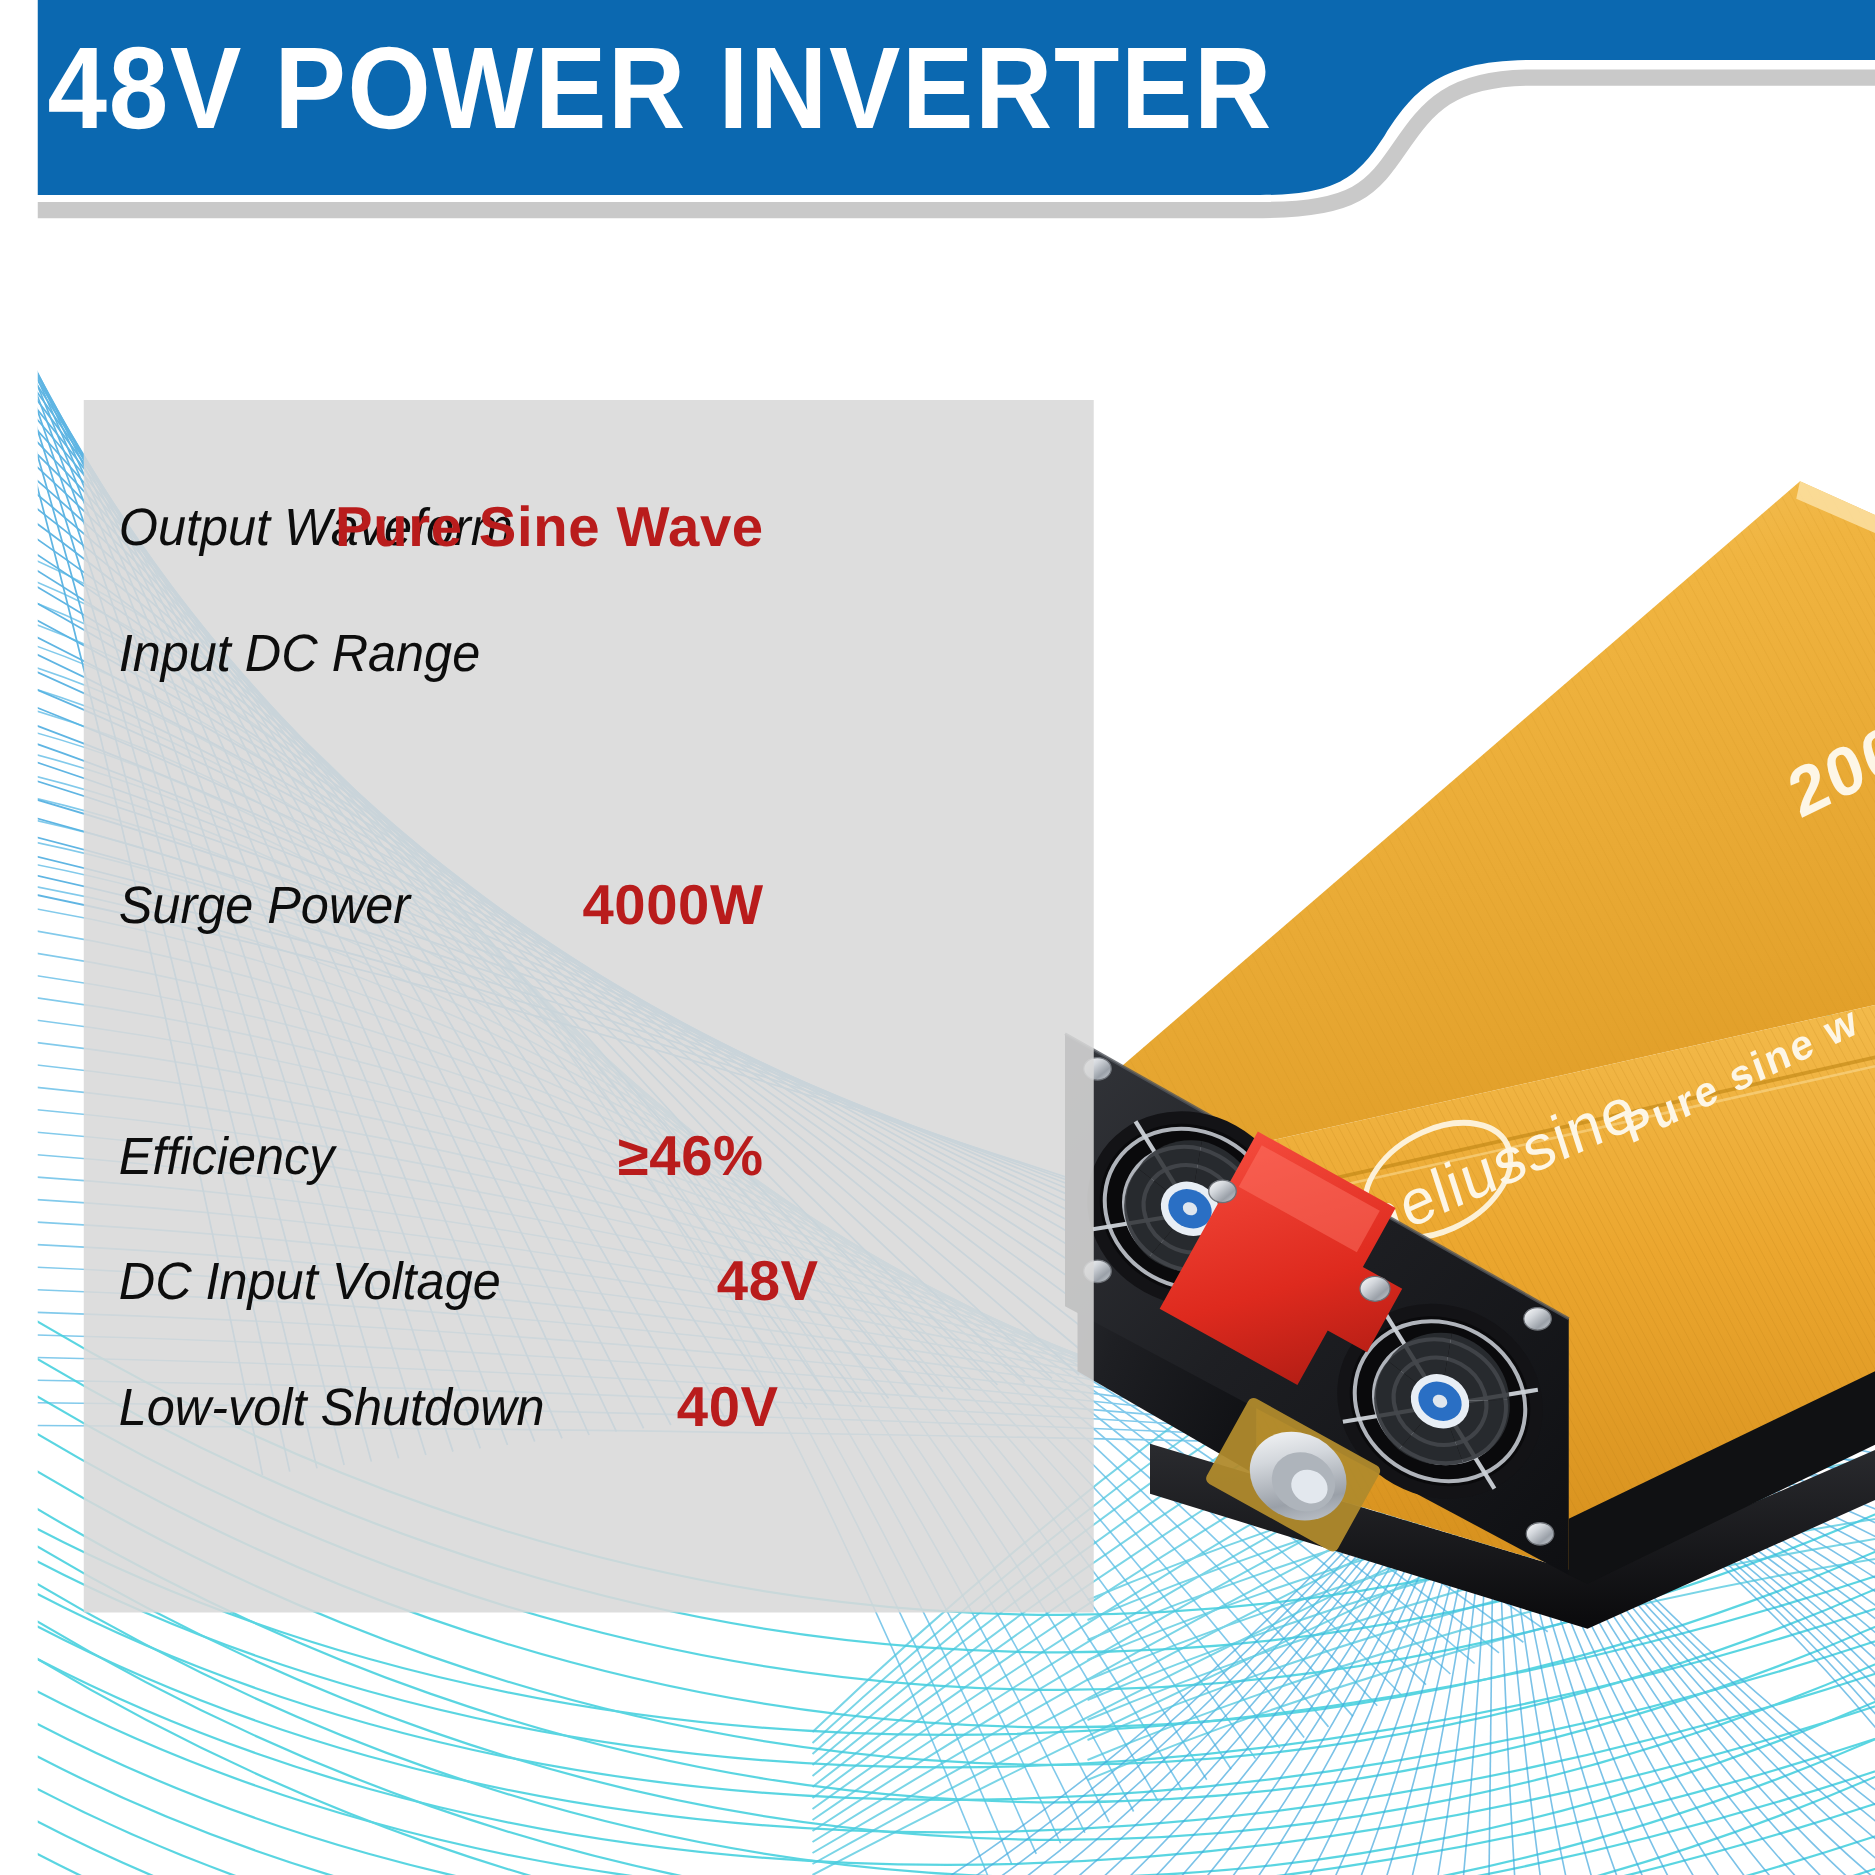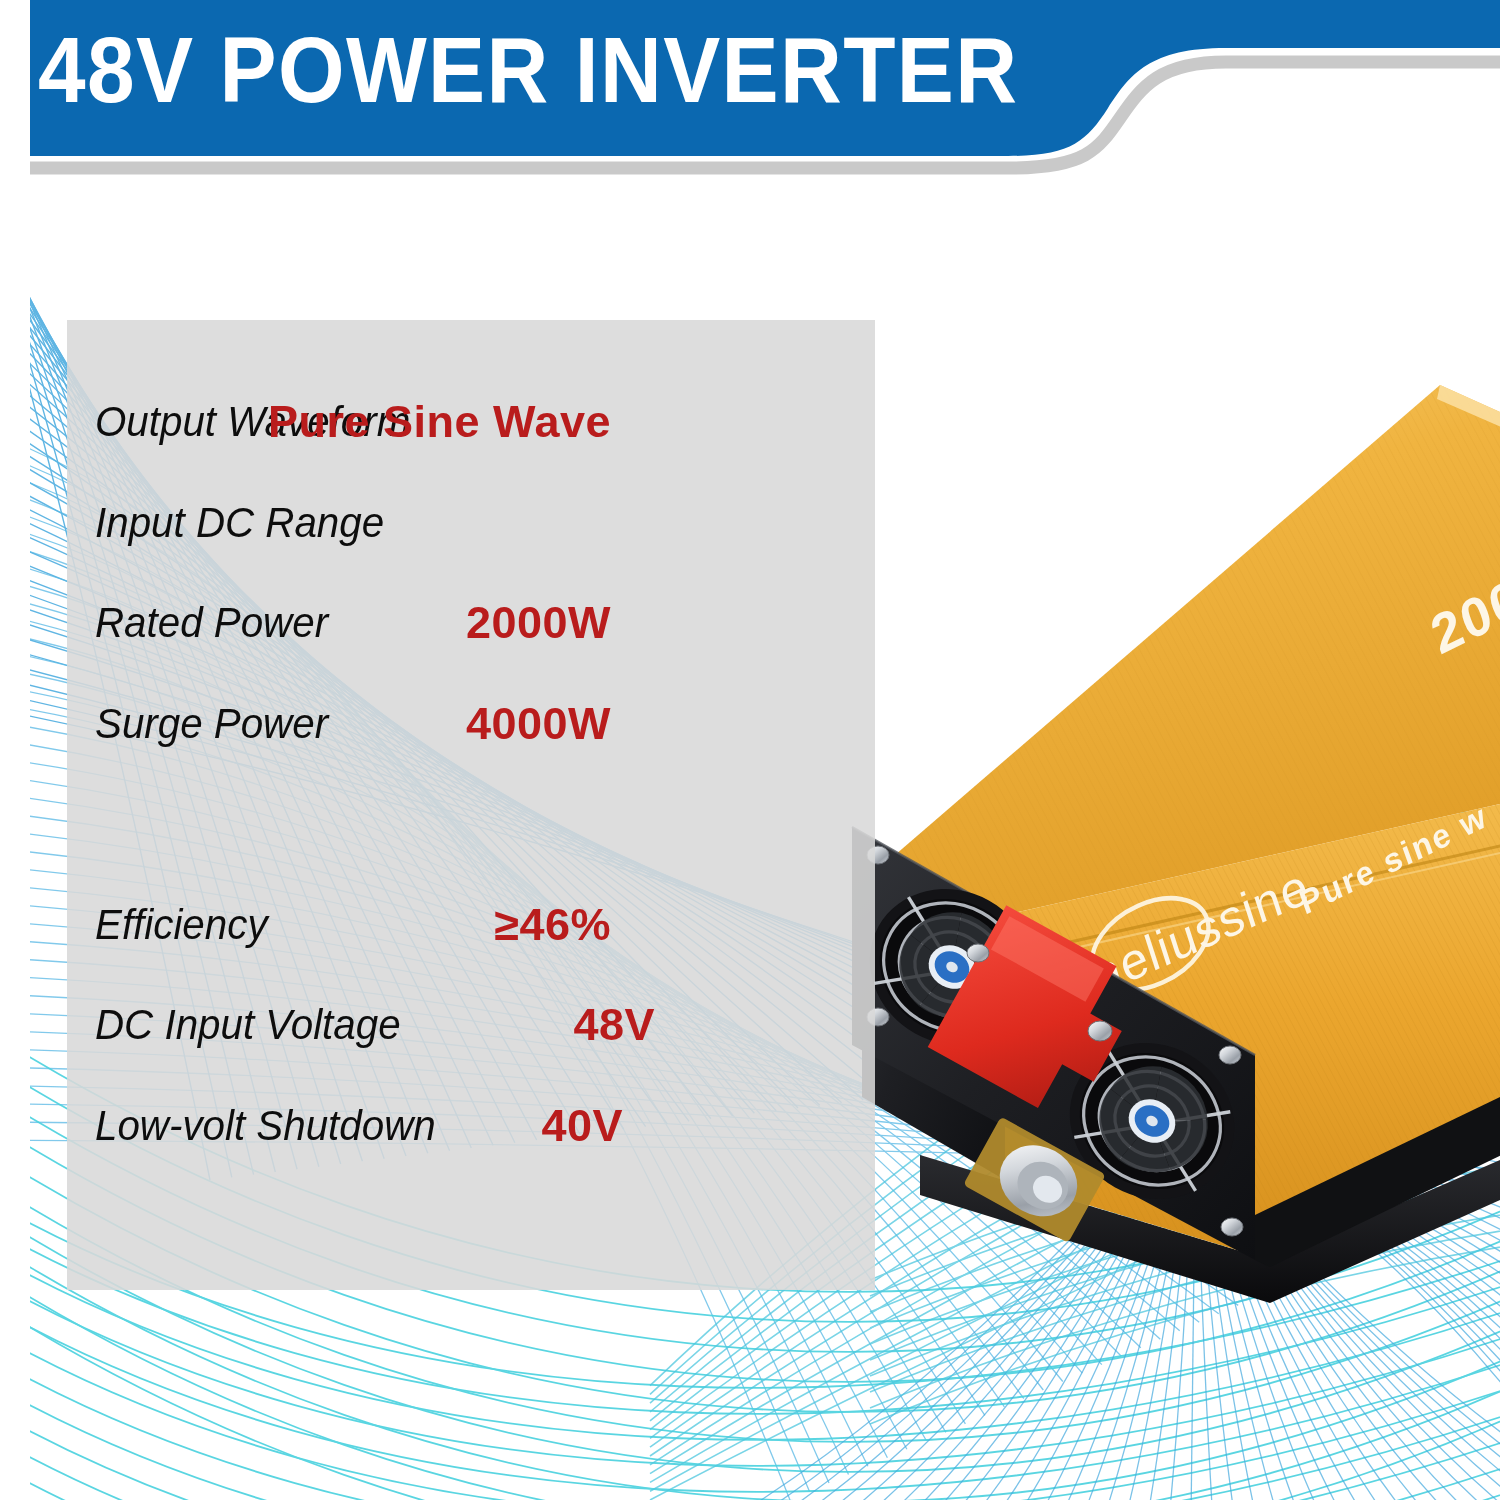--- a/index.html
+++ b/index.html
@@ -456,24 +456,20 @@
 
   <div id="spec-panel"></div>
   <div id="spec-table">
       <div class="spec-row" style="top: 72px;">
         <div class="spec-label">Output Waveform</div>
         <div class="spec-value">Pure Sine Wave</div>
       </div>
       <div class="spec-row" style="top: 172.5px;">
         <div class="spec-label">Input DC Range</div>
       </div>
-      <div class="spec-row" style="top: 273px;">
-        <div class="spec-label">Rated Power</div>
-        <div class="spec-value">2000W</div>
-      </div>
       <div class="spec-row" style="top: 373.5px;">
         <div class="spec-label">Surge Power</div>
         <div class="spec-value">4000W</div>
       </div>
       <div class="spec-row" style="top: 574.5px;">
         <div class="spec-label">Efficiency</div>
         <div class="spec-value">≥46%</div>
       </div>
       <div class="spec-row" style="top: 675px; padding-left: 44px;">
         <div class="spec-label">DC Input Voltage</div>

